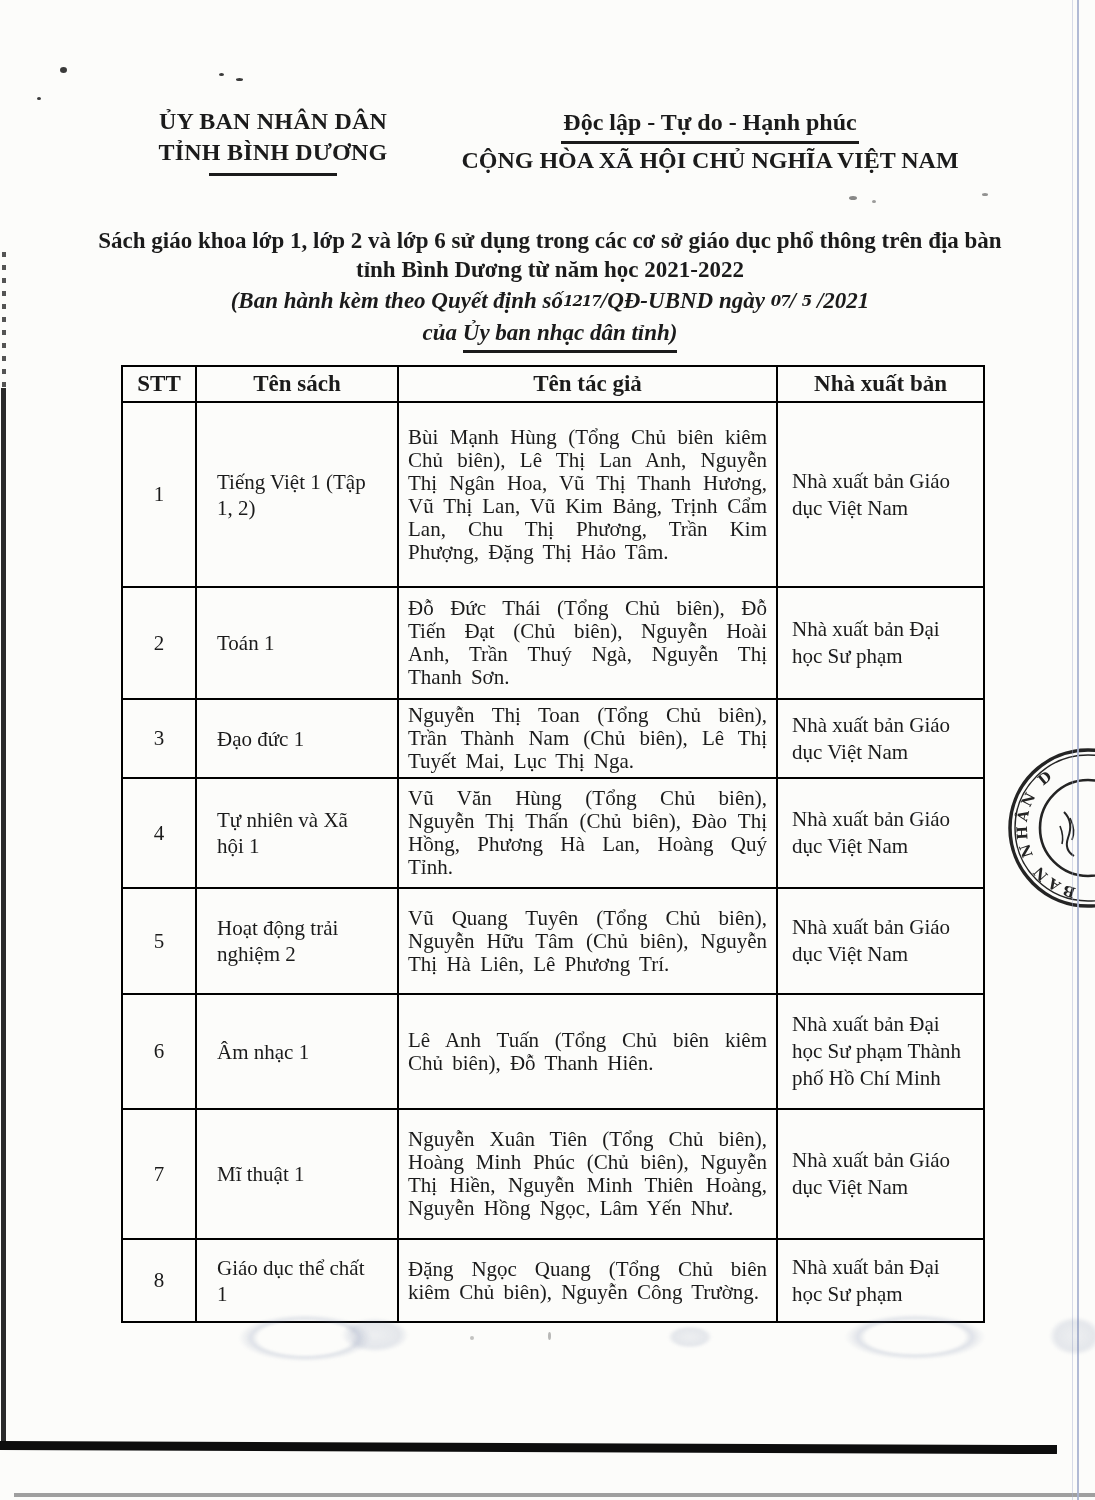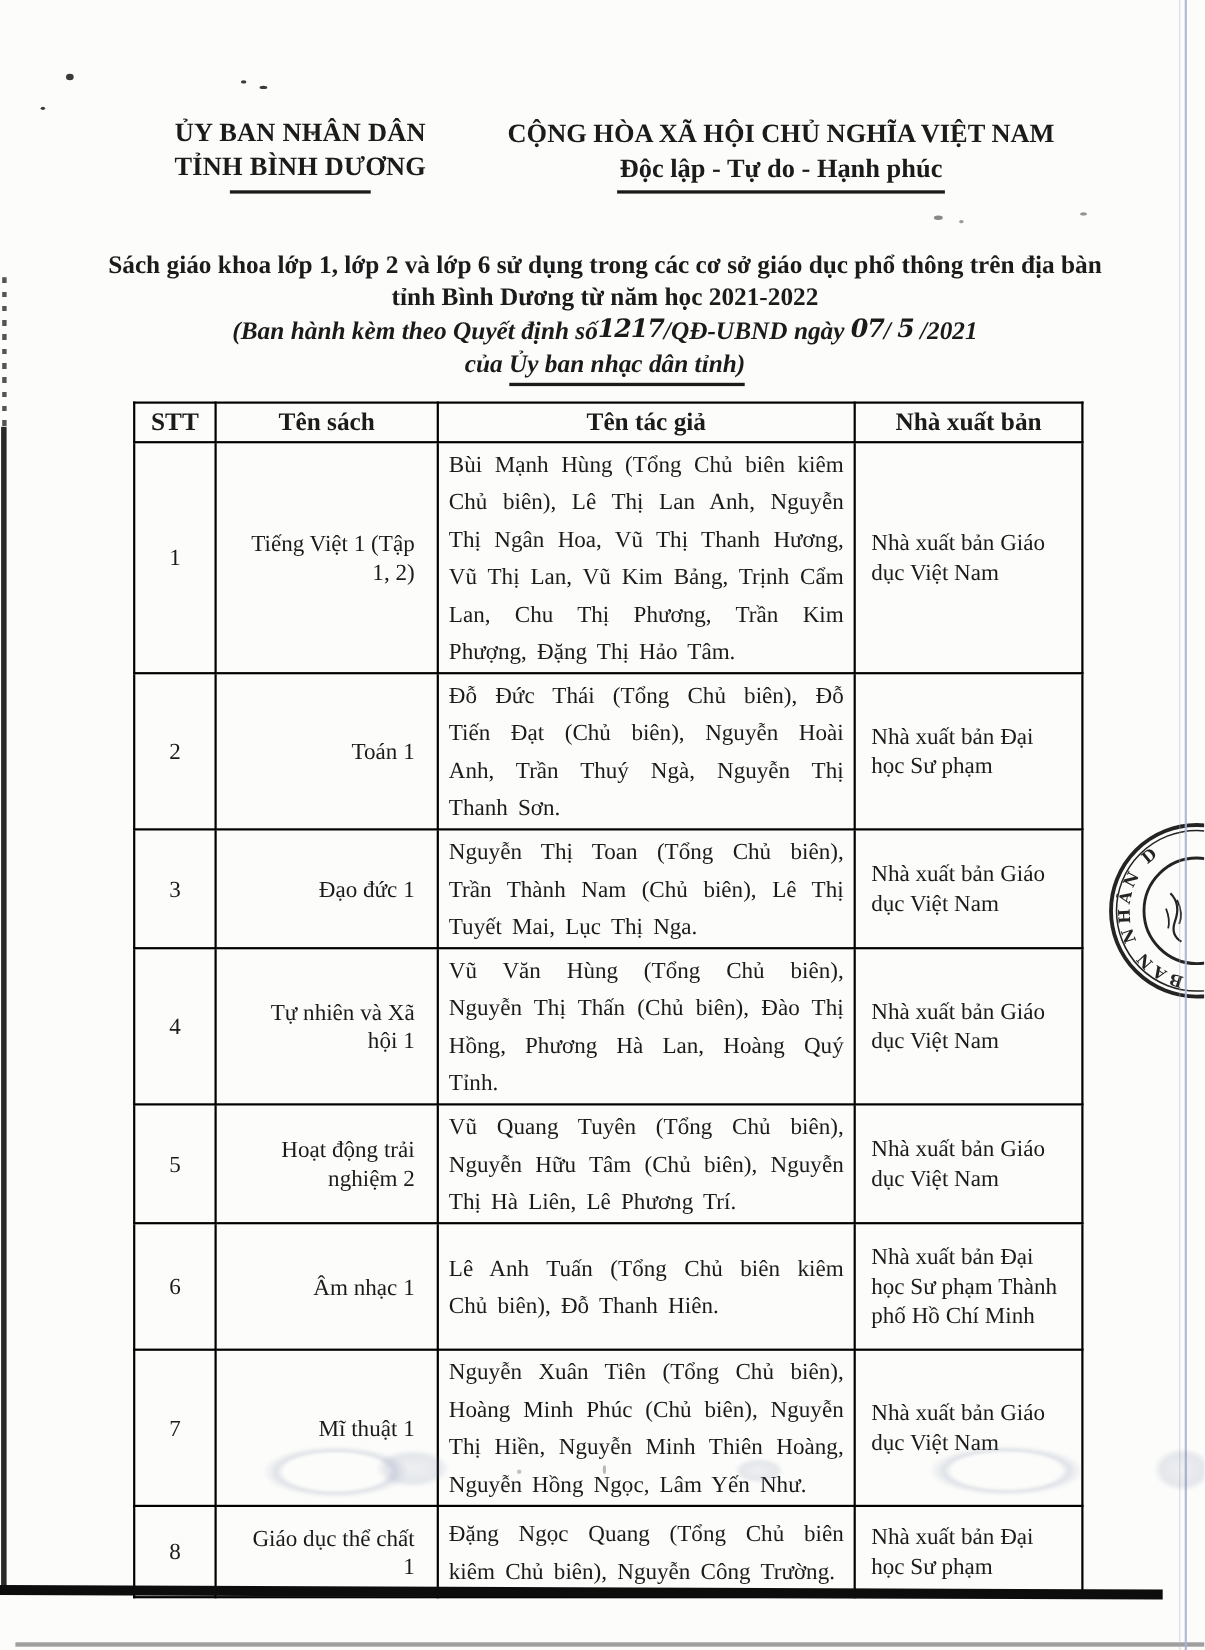--- a/index.html
+++ b/index.html
@@ -23,35 +23,35 @@
 
   
   .doc-title{position:absolute;top:193px;left:100px;width:900px;text-align:center;
              font-weight:bold;font-size:25px;letter-spacing:.5px;}
   .doc-subtitle{position:absolute;top:226px;left:95px;width:910px;text-align:center;
                 font-weight:bold;font-size:23px;line-height:29px;}
   .issuance{position:absolute;top:286px;left:60px;width:980px;text-align:center;
             font-style:italic;font-weight:bold;font-size:23px;line-height:30px;}
   .issuance .u{display:inline-block;border-bottom:3px solid var(--ink);padding-bottom:2px;}
   .hand{font-family:"DejaVu Serif", serif;font-style:italic;font-weight:bold;
-        font-size:23px;letter-spacing:-1px;position:relative;top:-2px;}
+        font-size:15px;letter-spacing:-1px;position:relative;top:-2px;}
 
   
   table.doc{position:absolute;top:365px;left:121px;width:862px;border-collapse:collapse;
             table-layout:fixed;background:transparent;}
   table.doc col.c-stt{width:74px;}
   table.doc col.c-book{width:202px;}
   table.doc col.c-auth{width:379px;}
   table.doc col.c-pub{width:207px;}
   table.doc th, table.doc td{border:2px solid #000000;vertical-align:middle;
             font-size:21px;color:var(--ink);}
   table.doc thead th{height:32px;font-weight:bold;font-size:23px;text-align:center;padding:1px 2px;}
   td.stt{text-align:center;font-size:22px;}
-  td.book{text-align:right;padding:2px 20px;line-height:26px;margin-left:20px;}
-  td.auth{text-align:justify;padding:2px 9px;line-height:34px;word-spacing:4px;margin-left:12px;}
+  td.book{text-align:left;padding:2px 20px;line-height:26px;margin-left:20px;}
+  td.auth{text-align:justify;padding:2px 9px;line-height:23px;word-spacing:4px;margin-left:12px;}
   td.pub{padding:2px 14px;line-height:27px;}
   tr.r1{height:185px;} tr.r2{height:112px;} tr.r3{height:79px;} tr.r4{height:110px;}
   tr.r5{height:106px;} tr.r6{height:115px;} tr.r7{height:130px;} tr.r8{height:83px;}
 
   
   .edge-dashes{position:absolute;left:2px;top:252px;width:4px;height:140px;
      background:repeating-linear-gradient(180deg,#2a2a2a 0 5px,transparent 5px 13px);opacity:.8;}
   .edge-solid{position:absolute;left:1px;top:388px;width:5px;height:1058px;background:#181818;opacity:.92;}
   .bottom-thick{position:absolute;left:0;top:1441px;width:1057px;height:9px;background:#0d0d0d;
      transform:rotate(.22deg);transform-origin:left center;}
@@ -73,22 +73,22 @@
 <body>
 
 <div class="page">
 
   <div class="gov-left">
     <div>ỦY BAN NHÂN DÂN</div>
     <div>TỈNH BÌNH DƯƠNG</div>
     <div class="rule"></div>
   </div>
   <div class="gov-right">
+    <div><span class="motto">Độc lập - Tự do - Hạnh phúc</span></div>
     <div>CỘNG HÒA XÃ HỘI CHỦ NGHĨA VIỆT NAM</div>
-    <div><span class="motto">Độc lập - Tự do - Hạnh phúc</span></div>
   </div>
 
   <div class="doc-subtitle">Sách giáo khoa lớp 1, lớp 2 và lớp 6 sử dụng trong các cơ sở giáo dục phổ thông trên địa bàn tỉnh Bình Dương từ năm học 2021-2022</div>
 
   <div class="issuance">
     <div><span>(Ban hành kèm theo Quyết định số</span><span class="hand">1217</span><span>/QĐ-UBND ngày </span><span class="hand">07</span><span>/ </span><span class="hand">5</span><span> /2021</span></div>
     <div><span>của </span><span class="u">Ủy ban nhạc dân tỉnh)</span></div>
   </div>
 
   <table class="doc">

